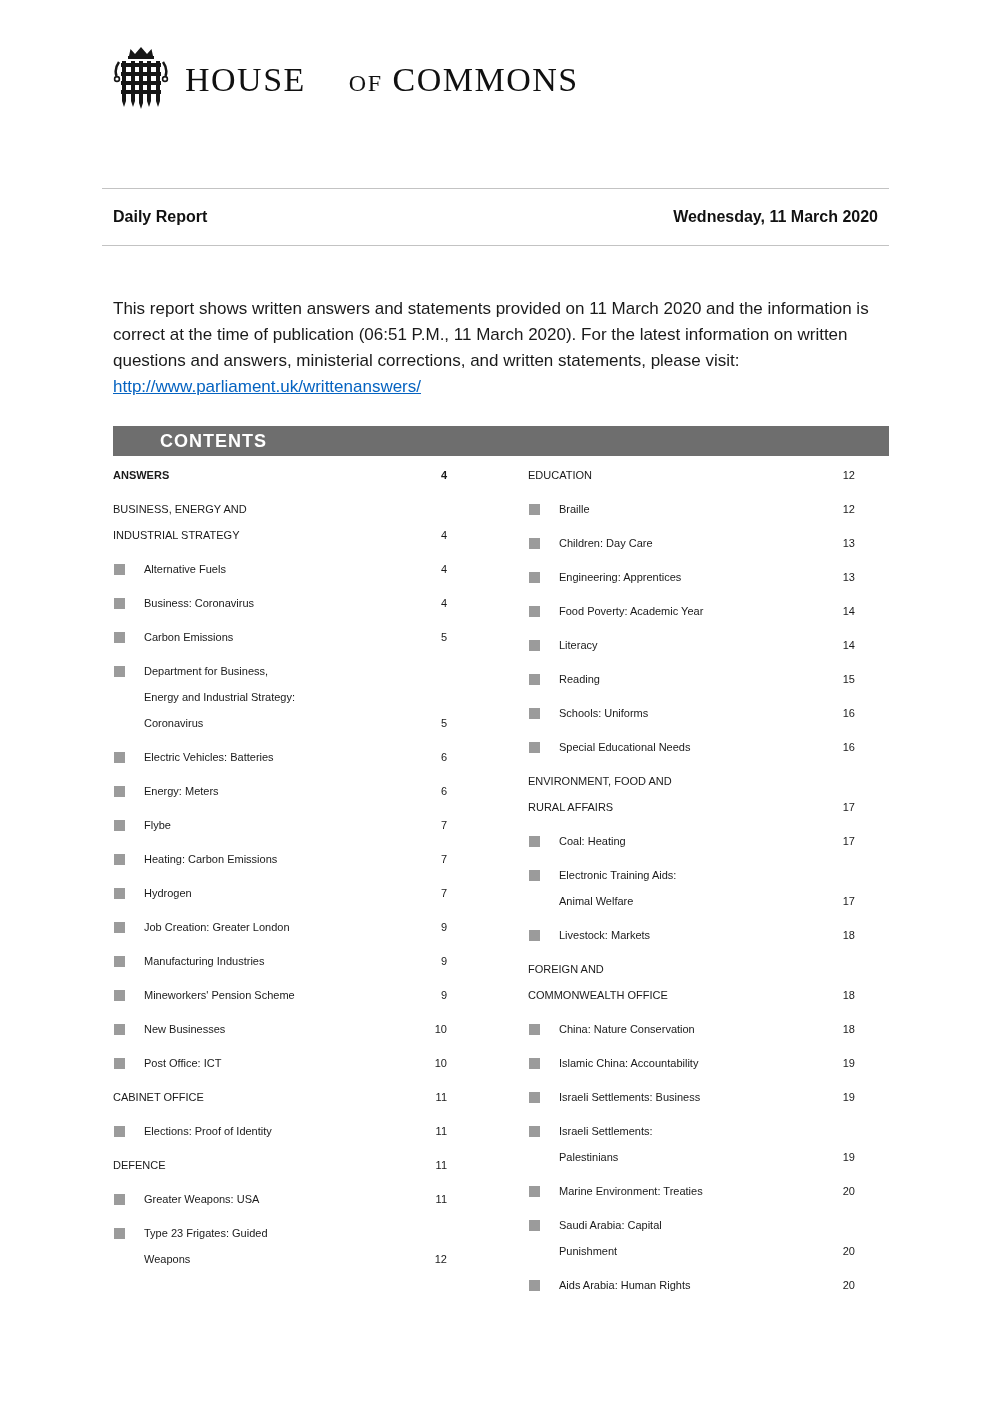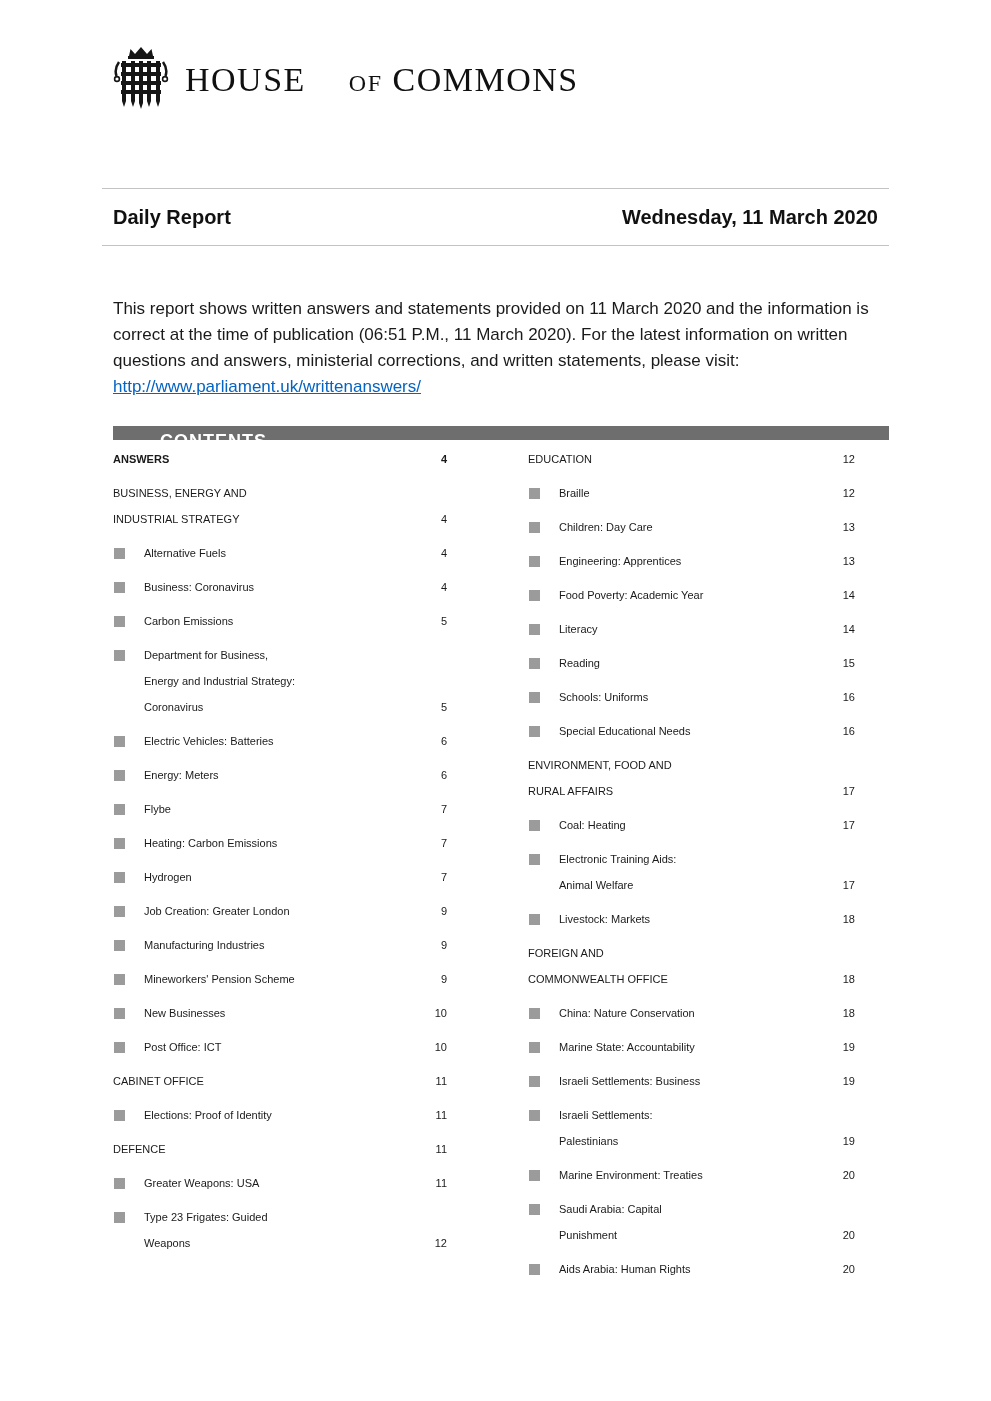--- a/index.html
+++ b/index.html
@@ -51,41 +51,41 @@
   }
   .rule-1{margin-top:74px;}
   .title-row{
     display:flex;
     justify-content:space-between;
     align-items:baseline;
     padding:15px 11px;
     line-height:26px;
   }
   .report-title,.report-date{
-    font-size:20px;
+    font-size:16px;
     font-weight:700;
     color:#111;
   }
   
   .intro{
     margin-top:50px;
     padding:0 12px 0 11px;
     font-size:17px;
     line-height:26px;
     color:#1a1a1a;
   }
   .intro a{
     color:var(--link,#0563c1);
     text-decoration:underline;
   }
   
   .contents-bar{
     margin-top:26px;
     margin-left:11px;
-    height:14px;
+    height:30px;
     line-height:30px;
     background:var(--contents-bar,#6e6e6e);
     color:#ffffff;
     font-weight:700;
     font-size:18px;
     letter-spacing:1px;
     padding-left:47px;
   }
   
   .toc{
@@ -401,21 +401,21 @@
           </div>
 
           <div class="toc-row type-item">
             <span class="bullet"></span>
             <span class="toc-label">China: Nature Conservation</span>
             <span class="toc-page">18</span>
           </div>
 
           <div class="toc-row type-item">
             <span class="bullet"></span>
-            <span class="toc-label">Marine State: Accountability</span>
+            <span class="toc-label">Islamic China: Accountability</span>
             <span class="toc-page">19</span>
           </div>
 
           <div class="toc-row type-item">
             <span class="bullet"></span>
             <span class="toc-label">Israeli Settlements: Business</span>
             <span class="toc-page">19</span>
           </div>
 
           <div class="toc-row type-item">

